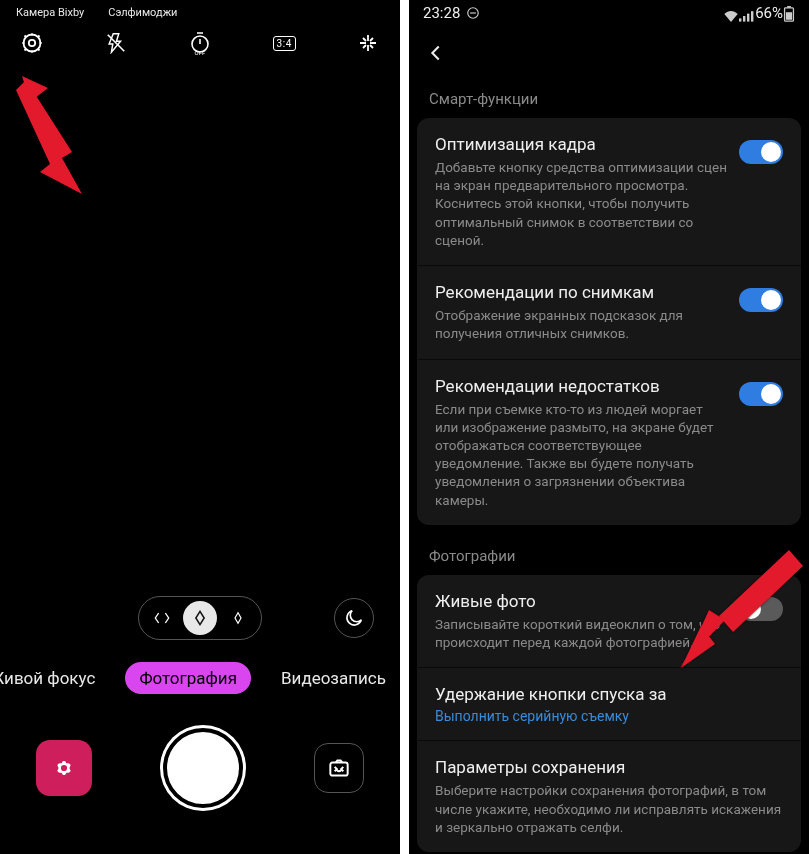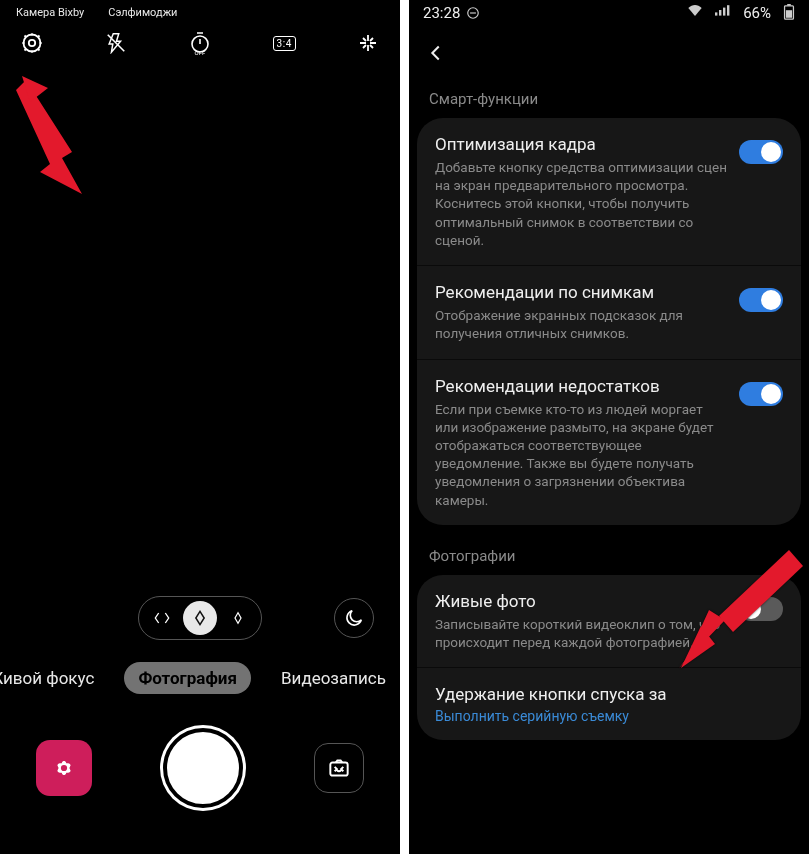--- a/index.html
+++ b/index.html
@@ -78,21 +78,21 @@
     display:flex; align-items:center; justify-content:center;
     color:#fff;
   }
   .mode-row {
     position:absolute; bottom: 160px; left:0; right:0;
     display:flex; justify-content:flex-end; gap: 16px;
     color:#e8e8e8; font-size: 17px;
     align-items: center;
   }
   .mode-item { padding: 6px 14px; white-space: nowrap; }
-  .mode-item.active { background:#737373; color:#000; border-radius: 20px; font-weight:700; }
+  .mode-item.active { background:#d946ef; color:#000; border-radius: 20px; font-weight:400; }
   .shutter-row {
     position:absolute; bottom: 46px; left:0; right:0;
     display:flex; align-items:center; justify-content:space-around;
   }
   .gallery-chip {
     width: 56px; height: 56px; border-radius:14px;
     background: #ce1e5b;
     display:flex; align-items:center; justify-content:center;
     color:#fff;
   }
@@ -107,33 +107,33 @@
     display:flex; align-items:center; justify-content:center;
     color:#fff;
   }
 
   
   .rphone { background:#000; }
   .statusbar {
     display:flex; justify-content:space-between; align-items:center;
     padding: 4px 14px 2px; color:#eee; font-size: 15px;
   }
-  .status-right { display:flex; align-items:flex-start; gap:12px; }
+  .status-right { display:flex; align-items:flex-end; gap:0; }
   .hdr {
     display:flex; align-items:center; gap: 16px;
     padding: 18px 16px 20px; color:#eee; font-size: 22px;
   }
   .section-label {
     color:#8a8a8a; font-size: 15px;
     padding: 6px 20px 10px;
   }
   .card {
     background:#171717;
     margin: 0 8px 16px;
-    border-radius: 26px;
+    border-radius: 12px;
     overflow:hidden;
   }
   .row {
     display:flex; align-items:flex-start; gap: 12px;
     padding: 16px 18px 16px;
     border-bottom: 1px solid #0a0a0a;
   }
   .row:last-child { border-bottom:none; }
   .row-text { flex:1; }
   .row-title { color:#efefef; font-size: 17px; margin-bottom: 4px; }
@@ -322,20 +322,26 @@
         <div class="row-desc">Записывайте короткий видеоклип о том, что происходит перед каждой фотографией.</div>
       </div>
       <span class="toggle off"></span>
     </div>
     <div class="row">
       <div class="row-text">
         <div class="row-title">Удержание кнопки спуска за</div>
         <div class="row-link">Выполнить серийную съемку</div>
       </div>
     </div>
+    <div class="row">
+      <div class="row-text">
+        <div class="row-title">Параметры сохранения</div>
+        <div class="row-desc">Выберите настройки сохранения фотографий, в том числе укажите, необходимо ли исправлять искажения и зеркально отражать селфи.</div>
+      </div>
+    </div>
   </div>
 
   <svg class="arrow right" viewBox="0 0 130 130">
     <polygon points="8,118 30,70 46,80 0,128 8,118" fill="#e3192c"></polygon>
     <path d="M40 76 L110 10 L124 26 L54 92 Z" fill="#e3192c"></path>
     <polygon points="2,128 36,104 22,86" fill="#e3192c"></polygon>
   </svg>
 </div>
 
 </body></html>

